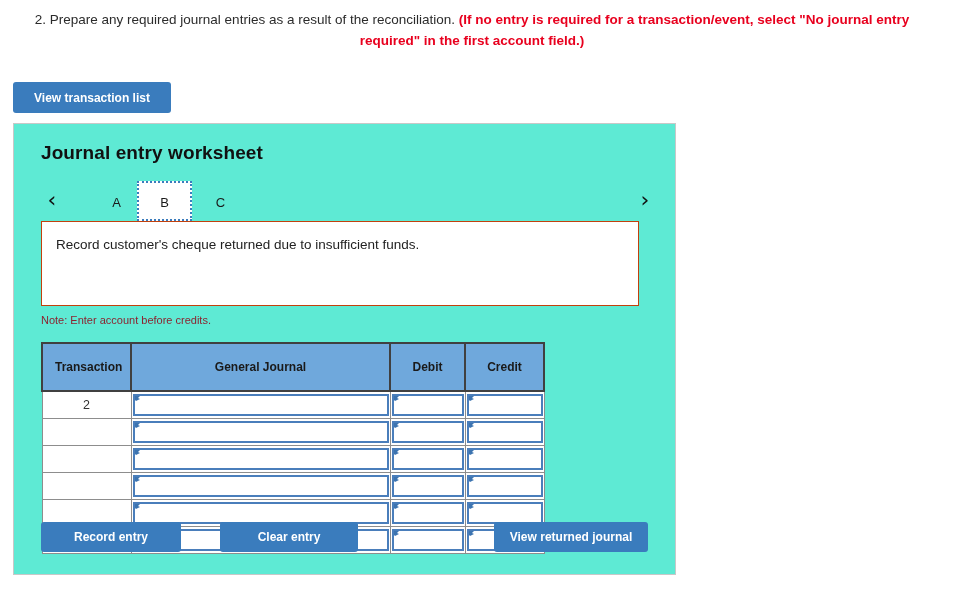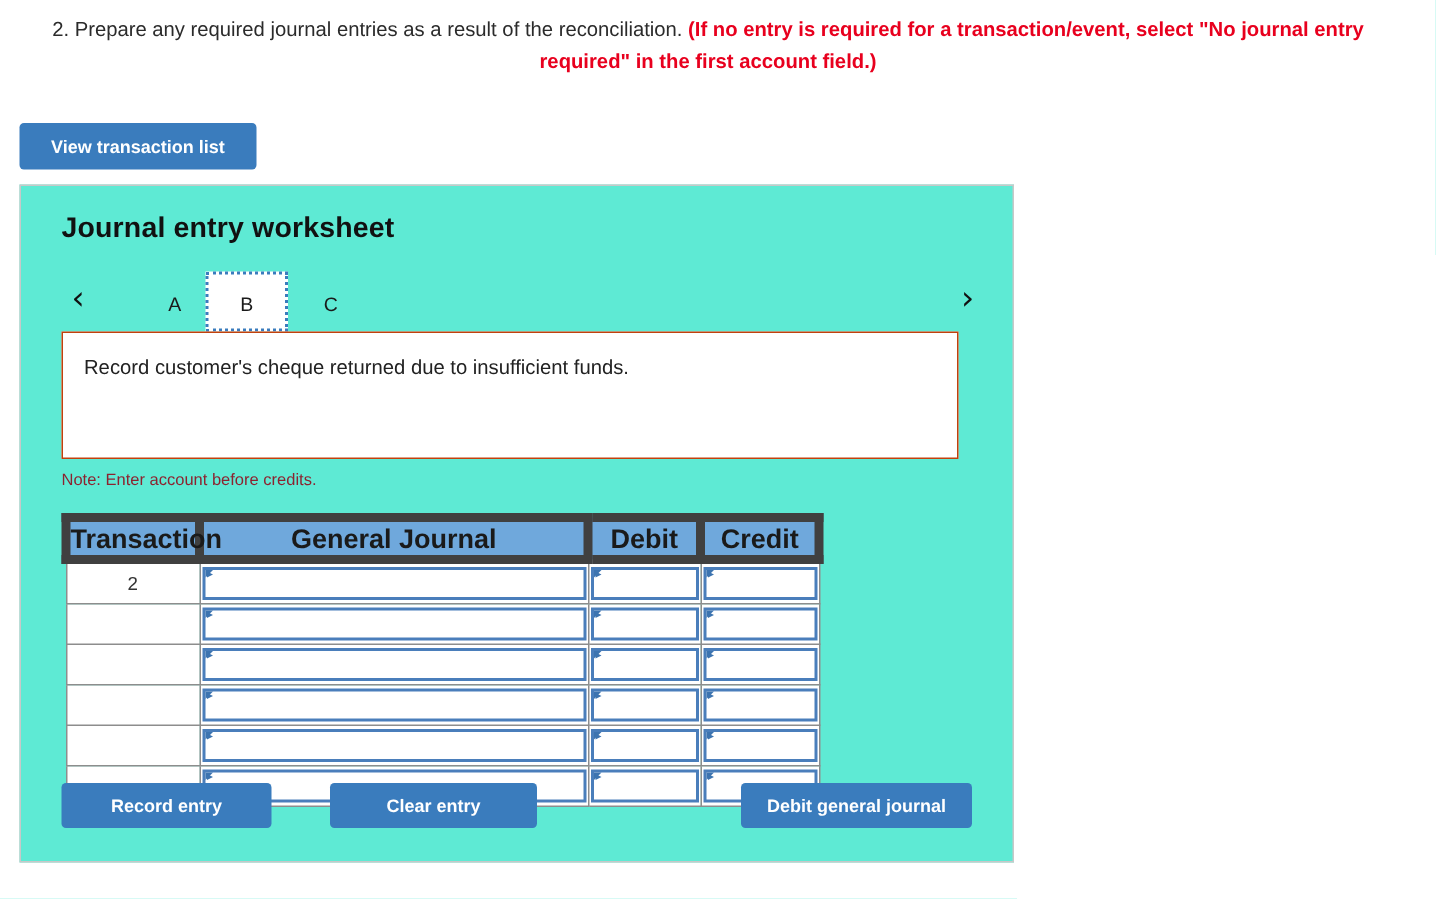--- a/index.html
+++ b/index.html
@@ -159,26 +159,26 @@
   .jtable {
     position: absolute;
     left: 27px;
     top: 218px;
     width: 502px;
     border-collapse: collapse;
     table-layout: fixed;
   }
   .jtable th {
     background: #6fa8dc;
-    border: 6px solid #404040;
+    border: 2px solid #404040;
     color: #1a1a1a;
-    font-size: 18px;
+    font-size: 12px;
     font-weight: bold;
     height: 22px;
-    padding: 0;
+    padding: 12px;
     text-align: center;
   }
   .jtable td {
     border: 1px solid #8d8d8d;
     padding: 0;
     height: 24px;
     background: #ffffff;
     vertical-align: middle;
   }
   .col-txn    { width: 89px; }
@@ -359,15 +359,15 @@
         </td>
         <td class="pad-cell">
           <div class="cell-input"></div>
         </td>
       </tr>
     </tbody>
   </table>
 
   <button class="btn" id="record-entry">Record entry</button>
   <button class="btn" id="clear-entry">Clear entry</button>
-  <button class="btn" id="view-general-journal">Debit general journal</button>
+  <button class="btn" id="view-general-journal">View returned journal</button>
 
 </div>
 
 </body></html>

